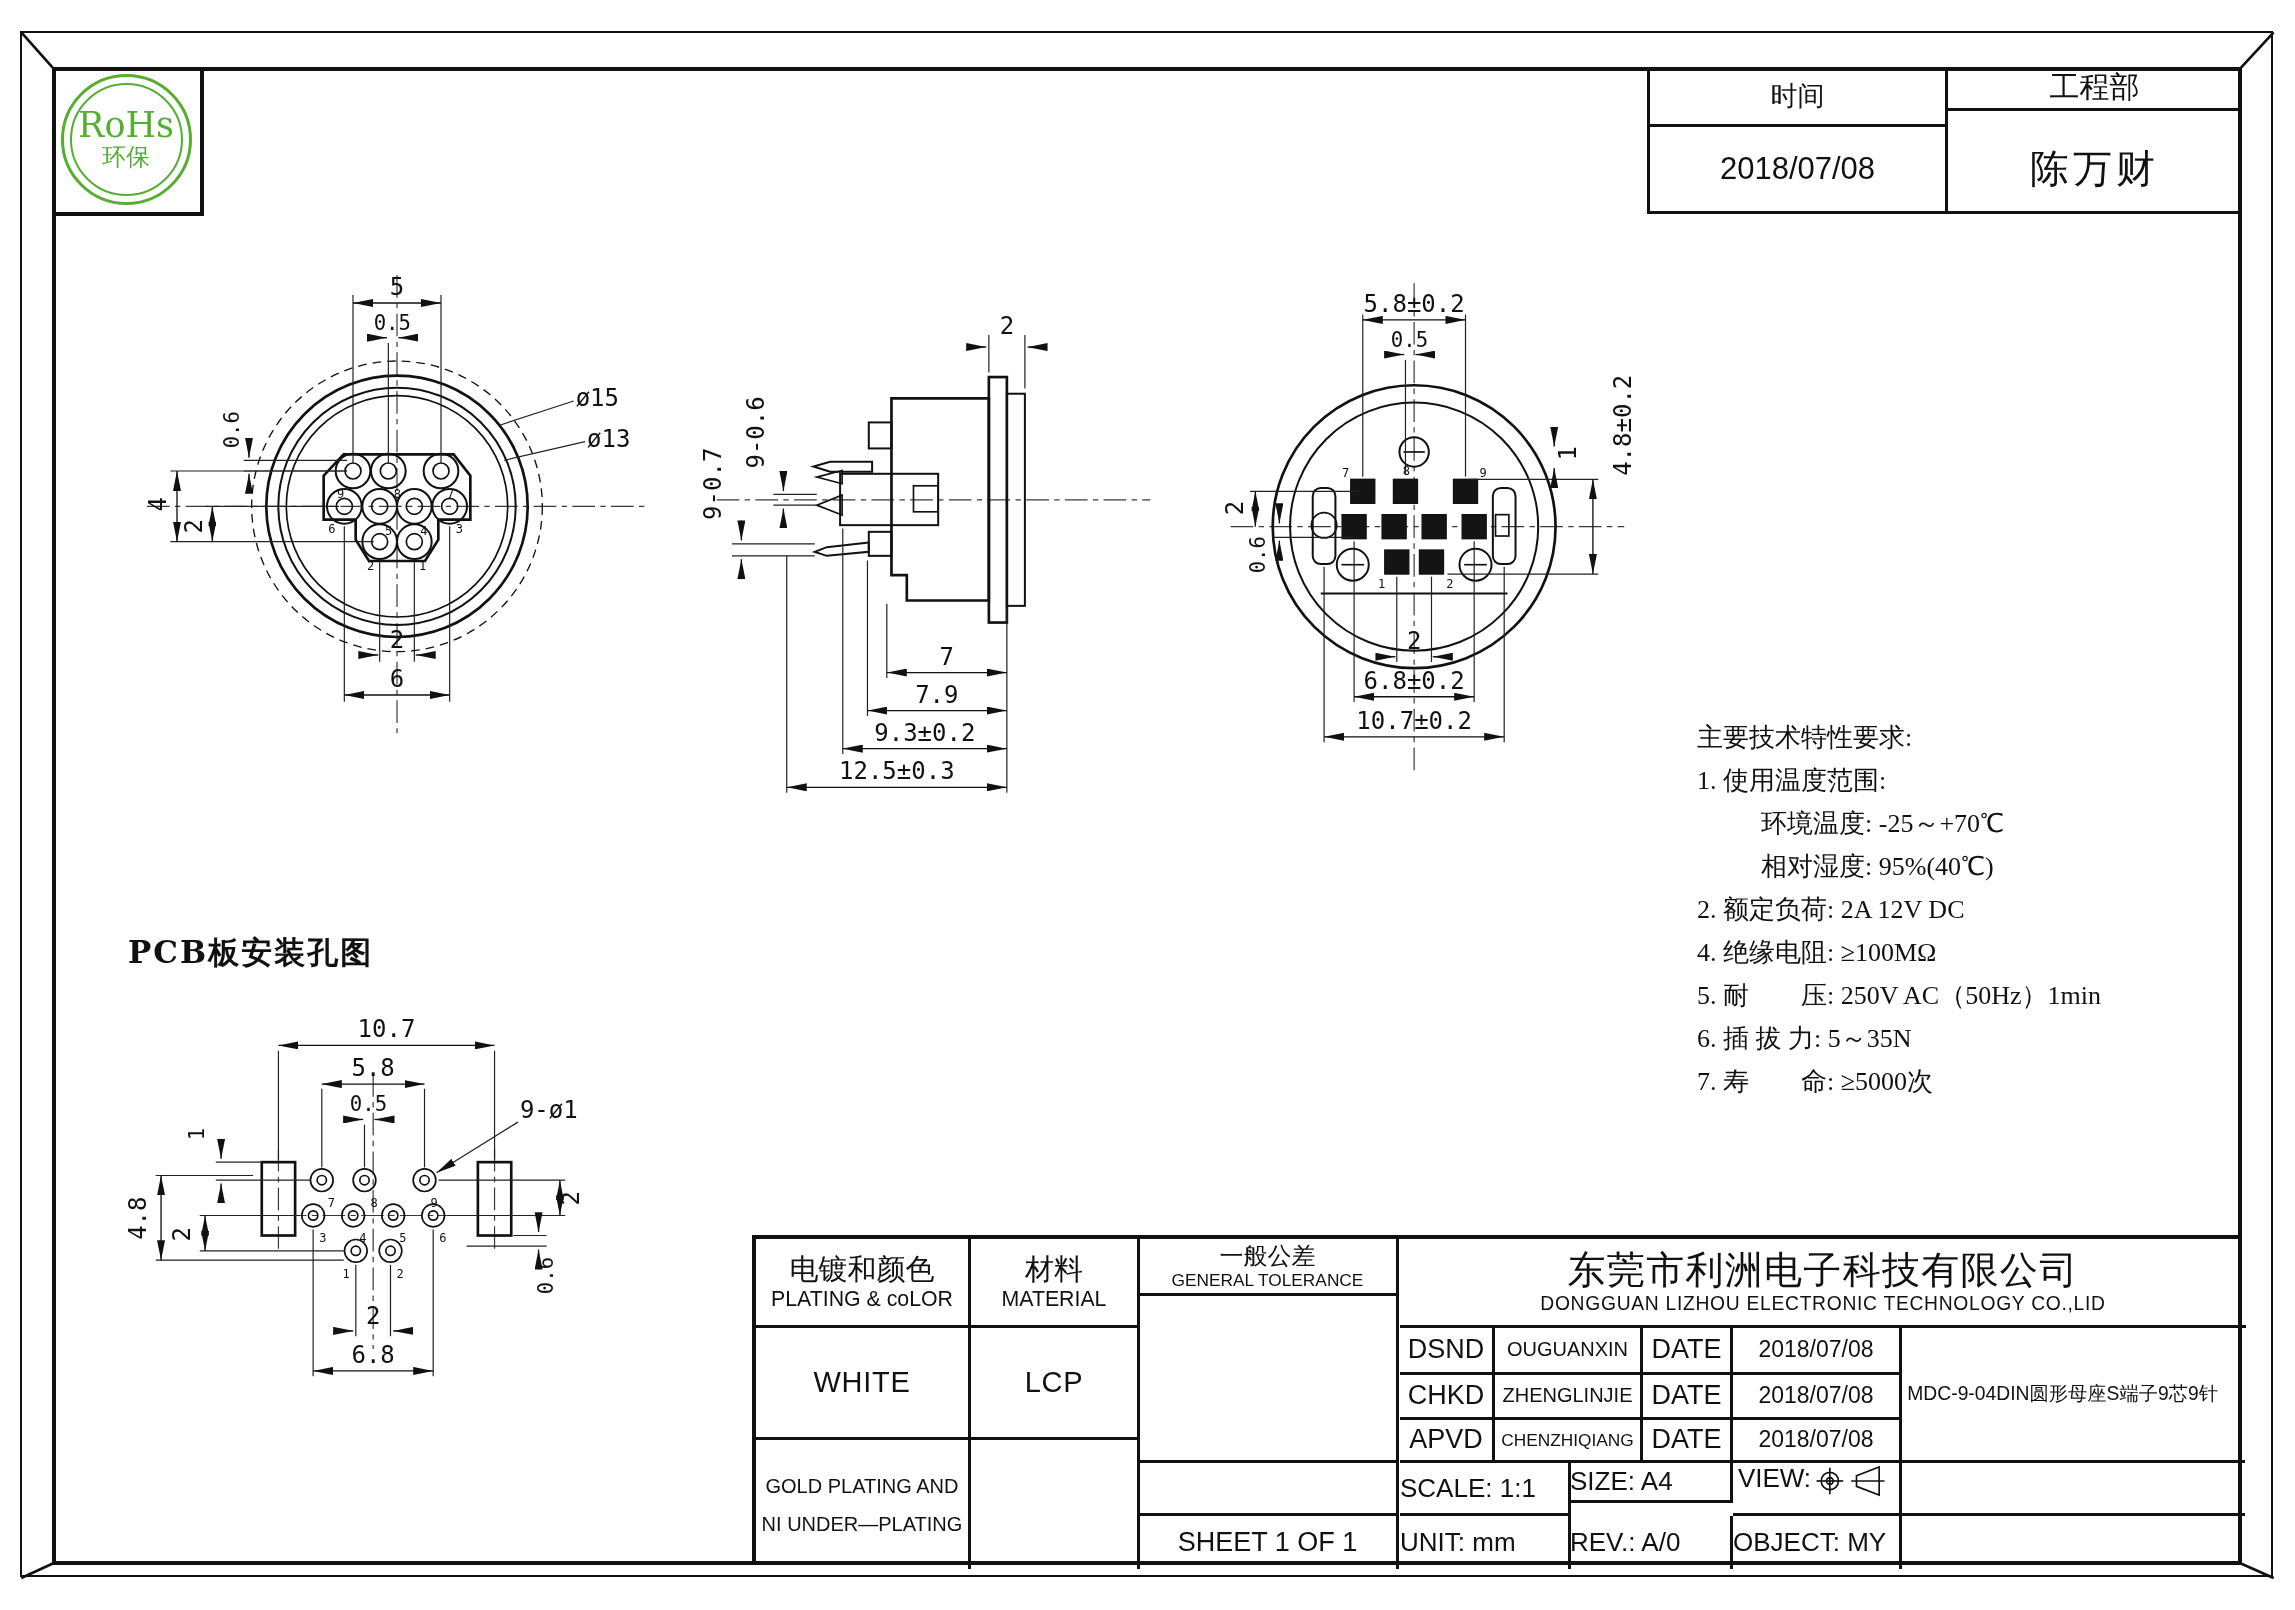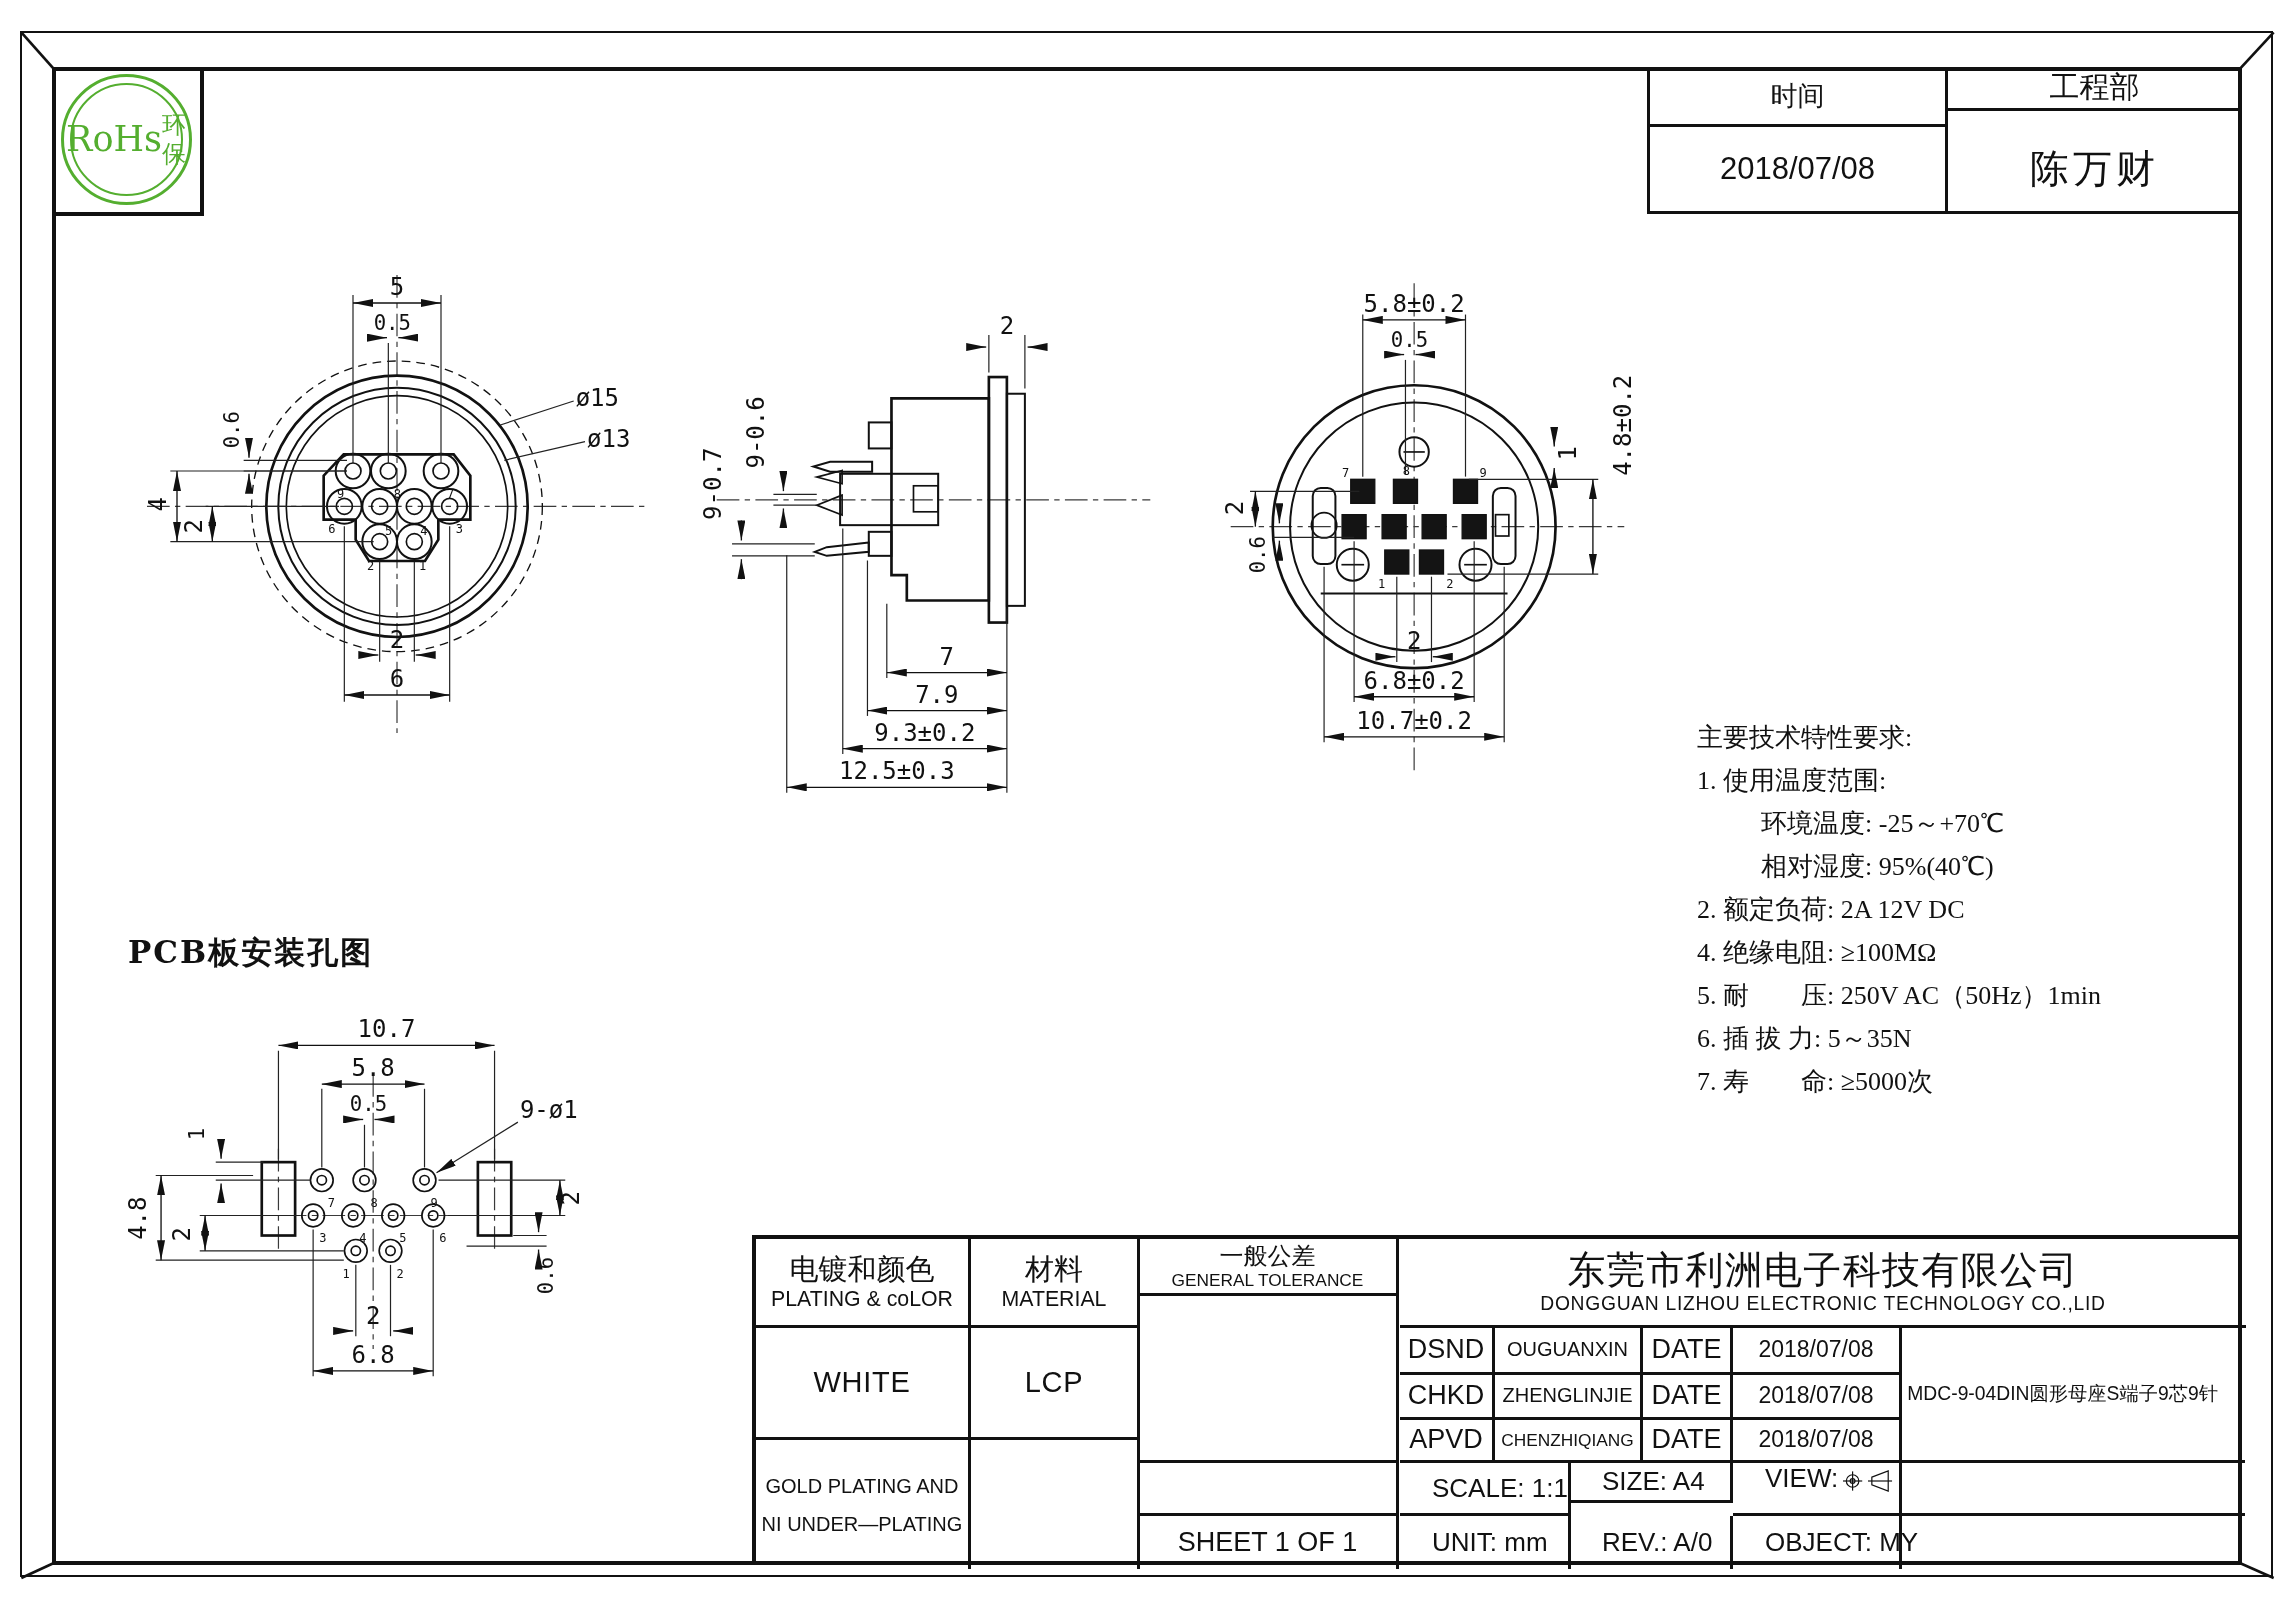--- a/index.html
+++ b/index.html
@@ -4,31 +4,31 @@
 <style>
   html,body{margin:0;padding:0;background:#e8e8e8}
   #canvas{position:relative;width:2295px;height:1611px;background:#fff;font-family:"Liberation Sans",sans-serif;color:#111;overflow:hidden}
   .abs{position:absolute}
   
   #frame-outer{left:20px;top:31px;width:2253px;height:1546px;border:2.7px solid #111;box-sizing:border-box}
   #frame-inner{left:52px;top:67px;width:2190px;height:1498px;border:4px solid #111;box-sizing:border-box}
   
   #rohs-box{left:52px;top:67px;width:152px;height:149px;border-right:4px solid #111;border-bottom:4px solid #111;box-sizing:border-box;display:flex;align-items:center;justify-content:center}
   .rohs-outer{width:125px;height:125px;border:3.3px solid #54ae2f;border-radius:50%;display:flex;align-items:center;justify-content:center}
-  .rohs-inner{width:109px;height:109px;border:2.7px solid #54ae2f;border-radius:50%;display:flex;flex-direction:row;align-items:center;justify-content:center;color:#54ae2f}
+  .rohs-inner{width:109px;height:109px;border:2.7px solid #54ae2f;border-radius:50%;display:flex;flex-direction:column;align-items:center;justify-content:center;color:#54ae2f}
   .rohs-t1{font-family:"DejaVu Serif",serif;font-size:35px;line-height:1}
   .rohs-t2{font-size:24px;line-height:1.2}
   
   .itable-cell{position:absolute;box-sizing:border-box;display:flex;align-items:center;justify-content:center}
   
   #tblock{left:752px;top:1235px;width:1490px;height:329px;border-top:4px solid #111;border-left:4px solid #111;box-sizing:border-box}
   .tcell{position:absolute;box-sizing:border-box;display:flex;flex-direction:column;align-items:center;justify-content:center;line-height:1.18;text-align:center;background:transparent}
   .bR{border-right:3.3px solid #111}.bB{border-bottom:3.3px solid #111}
   .row{flex-direction:row}
-  .leftpad{align-items:flex-start;padding-left:32px;text-align:left}
+  .leftpad{align-items:flex-start;padding-left:0;text-align:left}
   .cn-lg{font-size:29px}.en-md{font-size:21.3px}.en-sm{font-size:17.3px}
   .val-lg{font-size:29px;letter-spacing:0.7px}
   .company-cn{font-size:38px;letter-spacing:1.3px;white-space:nowrap}
   .company-en{font-size:19.3px;letter-spacing:0.7px;white-space:nowrap}
   .role{font-size:27px}.pname{font-size:20px}.pname-sm{font-size:17.3px}.pdate{font-size:23px}
   .kv{font-size:26px;white-space:nowrap}
   .partnum{font-size:19.3px;white-space:nowrap}
   
   #tech{left:1697px;top:716px;width:554px;font-family:Liberation Serif, serif;font-size:26px;line-height:43px;white-space:nowrap}
   .indent{padding-left:64px}

